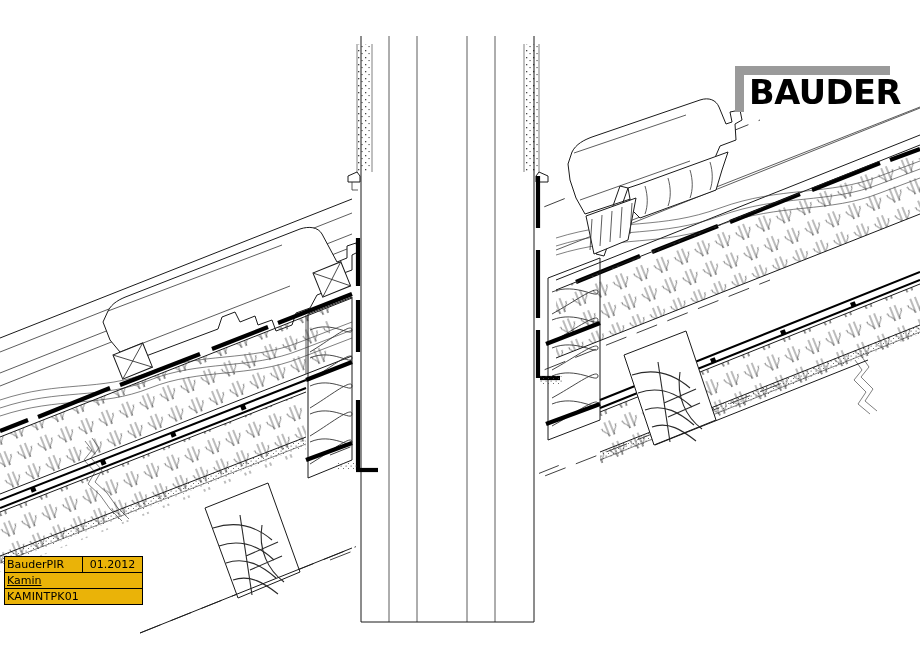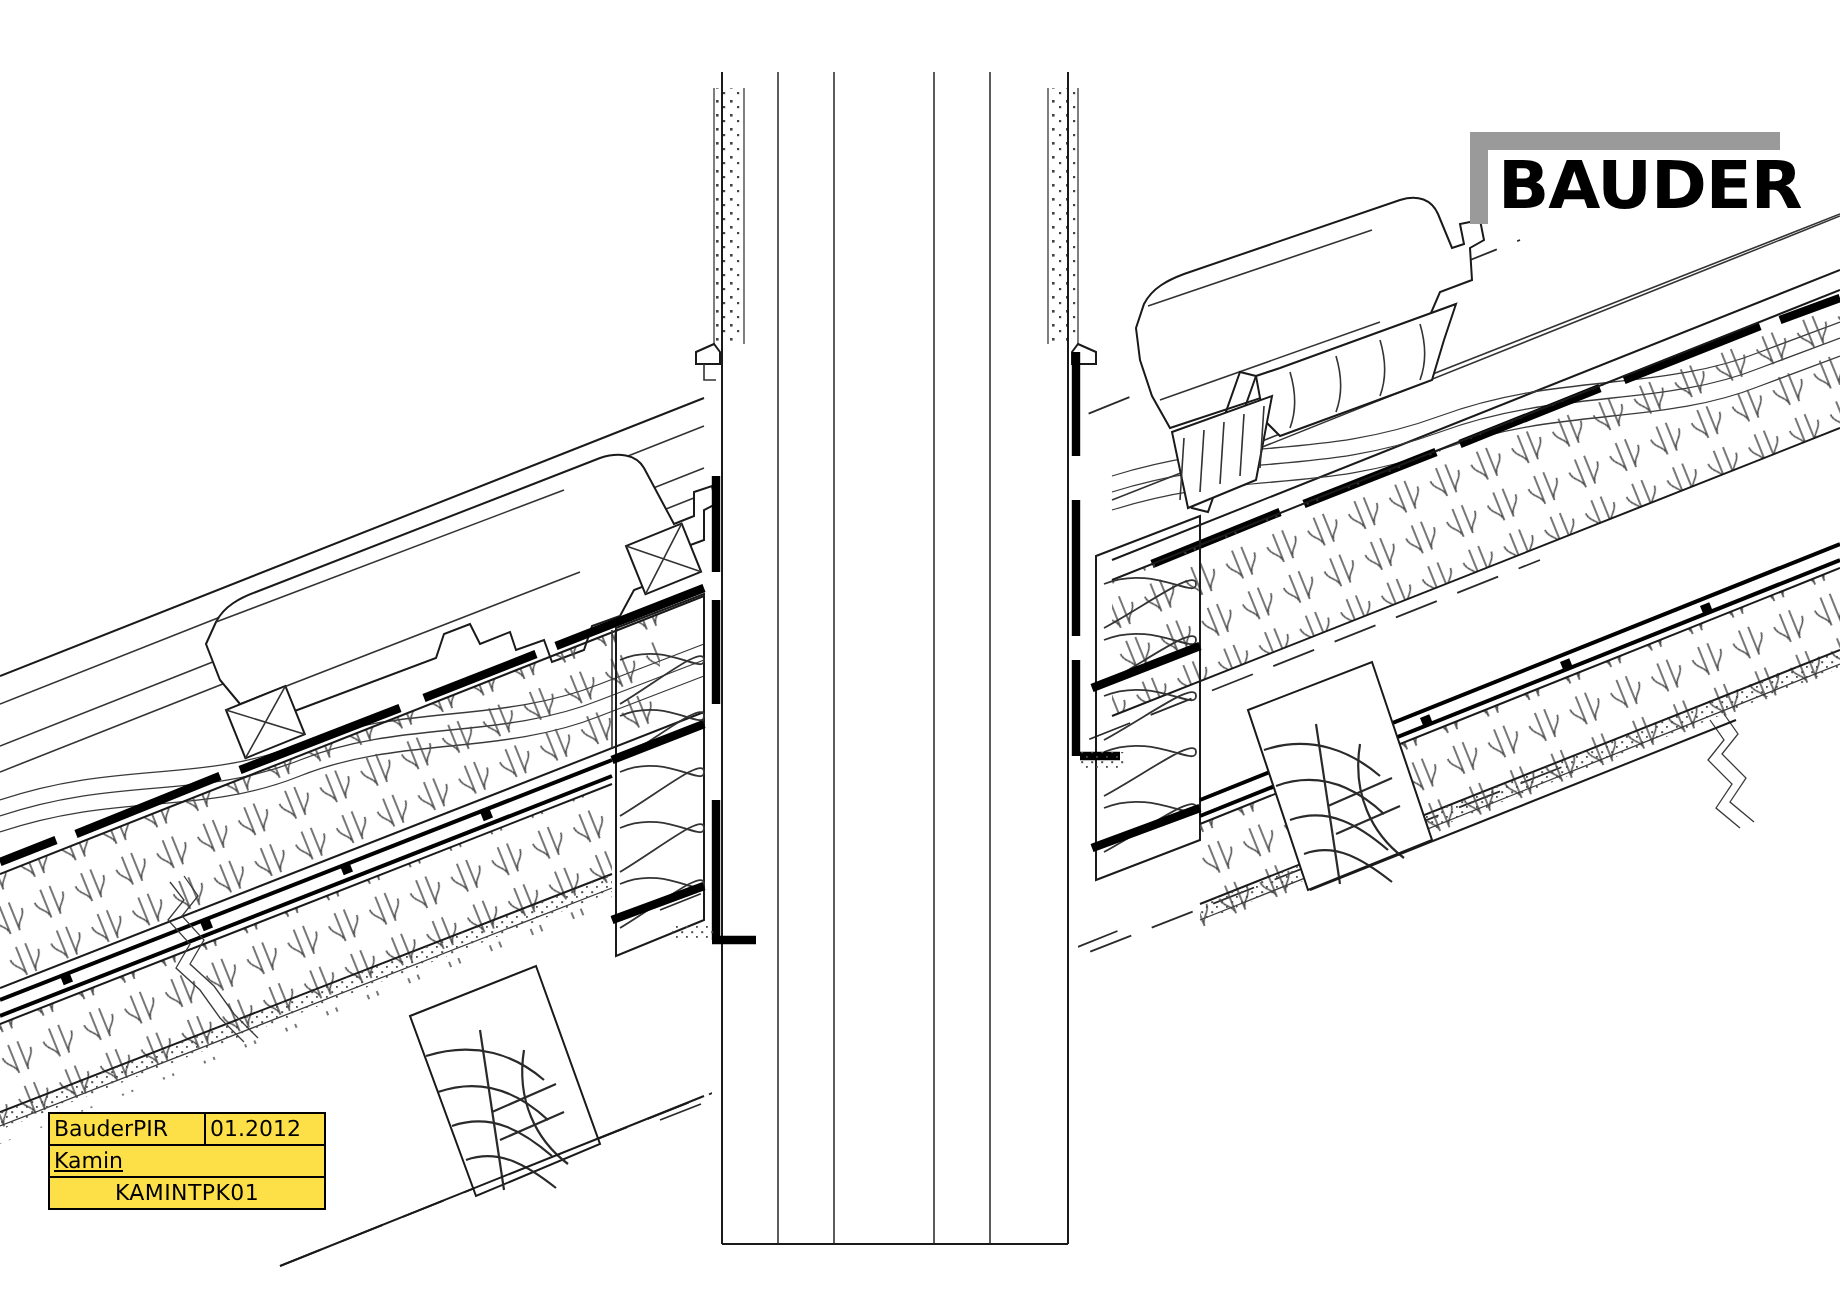--- a/index.html
+++ b/index.html
@@ -20,31 +20,31 @@
   
   #logo{position:absolute;left:735px;top:66px;width:155px;height:46px;}
   #logo .bracket-top{position:absolute;left:0;top:0;width:155px;height:9px;background:#9a9a9a;}
   #logo .bracket-left{position:absolute;left:0;top:0;width:9px;height:46px;background:#9a9a9a;}
   #logo .word{position:absolute;left:14px;top:9px;width:141px;height:37px;
       color:#000;font-size:33px;font-weight:bold;letter-spacing:-0.5px;
       font-family:"DejaVu Sans", sans-serif;line-height:36px;
       transform:scaleX(1.02);transform-origin:left center;}
 
   
-  #titleblock{position:absolute;left:24px;top:556px;width:137px;
-      border:1.6px solid #000;background:#fde047;}
+  #titleblock{position:absolute;left:4px;top:556px;width:137px;
+      border:1.6px solid #000;background:#eab308;}
   #titleblock .row{display:flex;border-bottom:1.4px solid #000;height:15px;}
   #titleblock .row.last{border-bottom:none;}
   #titleblock .cell{font-size:11px;color:#000;line-height:15px;
       padding:0 2px;white-space:nowrap;overflow:hidden;
       font-family:"DejaVu Sans", sans-serif;}
   #titleblock .c-name{flex:0 0 73px;border-right:1.4px solid #000;}
-  #titleblock .c-date{flex:1;text-align:left;}
+  #titleblock .c-date{flex:1;text-align:center;}
   #titleblock .c-wide{flex:1;text-decoration:underline;}
-  #titleblock .c-code{flex:1;text-align:center;letter-spacing:0.2px;}
+  #titleblock .c-code{flex:1;text-align:left;letter-spacing:0.2px;}
 </style>
 </head>
 <body>
 
 <div id="stage">
 
   <svg width="920" height="650" viewBox="0 0 920 650">
 
     <defs>
 

